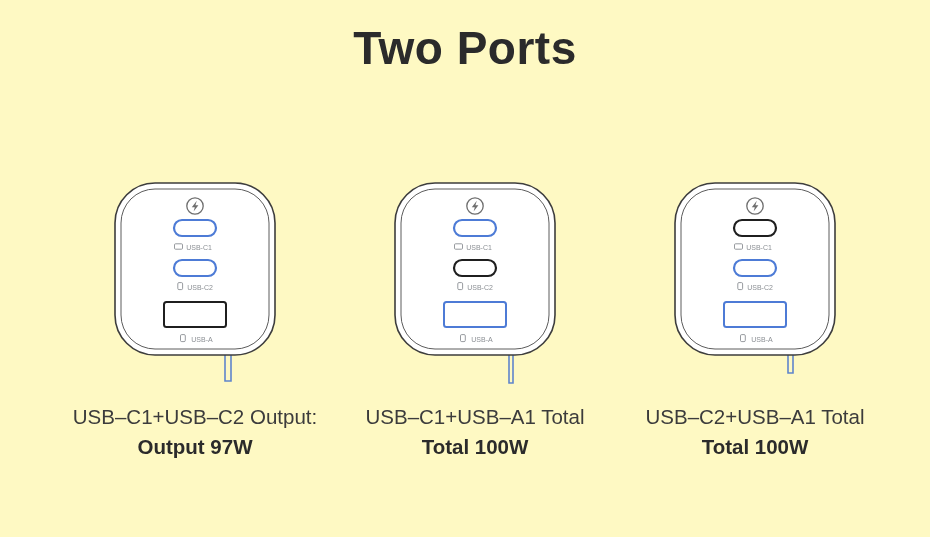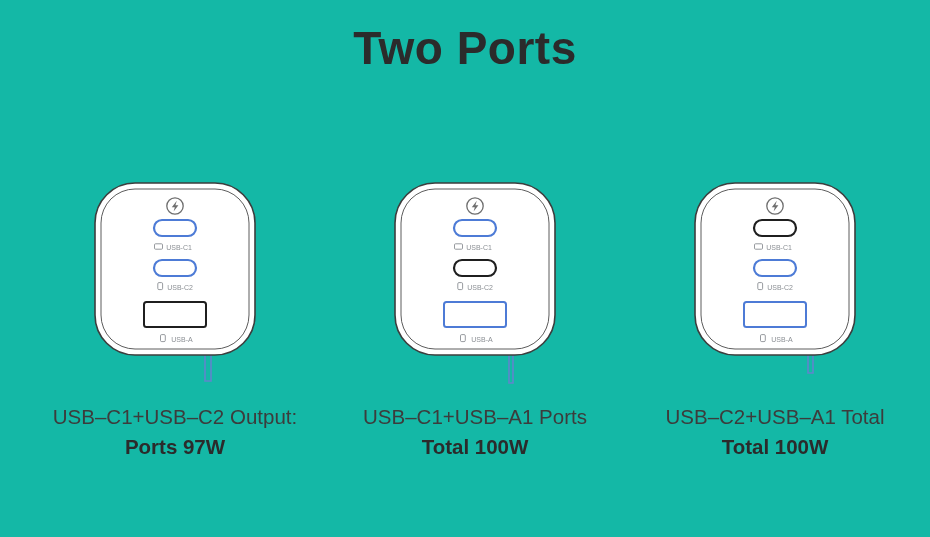--- a/index.html
+++ b/index.html
@@ -1,38 +1,38 @@
 <!DOCTYPE html>
 <html><head>
 <meta charset="utf-8">
 <style>
   * { margin: 0; padding: 0; box-sizing: border-box; }
   html, body { background: #ffffff; }
   .page {
     position: relative;
     width: 930px;
     height: 537px;
-    background: #14b8a6;
+    background: #fef9c3;
     overflow: hidden;
     font-family: "Liberation Sans", sans-serif;
   }
   .page-title {
     margin-top: 22px;
     text-align: center;
     font-size: 46px;
     line-height: 52px;
     font-weight: 700;
     letter-spacing: 0.5px;
     color: #2b2b2b;
   }
   .chargers-row {
     margin-top: 99px;
     padding: 0 15px 0 35px;
     display: flex;
-    justify-content: space-between;
+    justify-content: center;
   }
   .charger-card {
     width: 280px;
   }
   .charger-card svg { display: block; }
   .figure-caption {
     margin-top: 14px;
     text-align: center;
     color: #3c3c3c;
   }
@@ -85,21 +85,21 @@
         <text class="port-label" x="144" y="76.5">USB-C1</text>
         <rect class="port" x="119" y="87" width="42" height="16" rx="8" stroke="#4d7bd6"></rect>
         <rect class="dev-icon" x="122.8" y="109.6" width="4.8" height="7" rx="1.2"></rect>
         <text class="port-label" x="145" y="116.5">USB-C2</text>
         <rect class="port port-a" x="109" y="129" width="62" height="25" rx="2.5" stroke="#1f1f1f"></rect>
         <rect class="dev-icon" x="125.5" y="161.6" width="4.8" height="7" rx="1.2"></rect>
         <text class="port-label" x="147" y="168.5">USB-A</text>
       </svg>
       <figcaption class="figure-caption">
         <div class="caption-line1">USB–C1+USB–C2 Output:</div>
-        <div class="caption-line2">Ports 97W</div>
+        <div class="caption-line2">Output 97W</div>
       </figcaption>
     </figure>
 
     <figure class="charger-card">
       <svg width="280" height="215" viewBox="0 0 280 215">
         <path class="leader" d="M161 55 H178 V210 H174 V141.5 H171" stroke="#5f85cc"></path>
         <rect class="body-outer" x="60" y="10" width="160" height="172" rx="40"></rect>
         <rect class="body-inner" x="66" y="16" width="148" height="160" rx="34"></rect>
         <g>
           <circle class="logo-ring" cx="140" cy="33" r="8.2"></circle>
@@ -109,21 +109,21 @@
         <rect class="dev-icon" x="119.5" y="70.8" width="8" height="5.4" rx="1"></rect>
         <text class="port-label" x="144" y="76.5">USB-C1</text>
         <rect class="port" x="119" y="87" width="42" height="16" rx="8" stroke="#1f1f1f"></rect>
         <rect class="dev-icon" x="122.8" y="109.6" width="4.8" height="7" rx="1.2"></rect>
         <text class="port-label" x="145" y="116.5">USB-C2</text>
         <rect class="port port-a" x="109" y="129" width="62" height="25" rx="2.5" stroke="#4d7bd6"></rect>
         <rect class="dev-icon" x="125.5" y="161.6" width="4.8" height="7" rx="1.2"></rect>
         <text class="port-label" x="147" y="168.5">USB-A</text>
       </svg>
       <figcaption class="figure-caption">
-        <div class="caption-line1">USB–C1+USB–A1 Ports</div>
+        <div class="caption-line1">USB–C1+USB–A1 Total</div>
         <div class="caption-line2">Total 100W</div>
       </figcaption>
     </figure>
 
     <figure class="charger-card">
       <svg width="280" height="215" viewBox="0 0 280 215">
         <path class="leader" d="M161 95 H178 V200 H173 V141.5 H171" stroke="#5f85cc"></path>
         <rect class="body-outer" x="60" y="10" width="160" height="172" rx="40"></rect>
         <rect class="body-inner" x="66" y="16" width="148" height="160" rx="34"></rect>
         <g>

